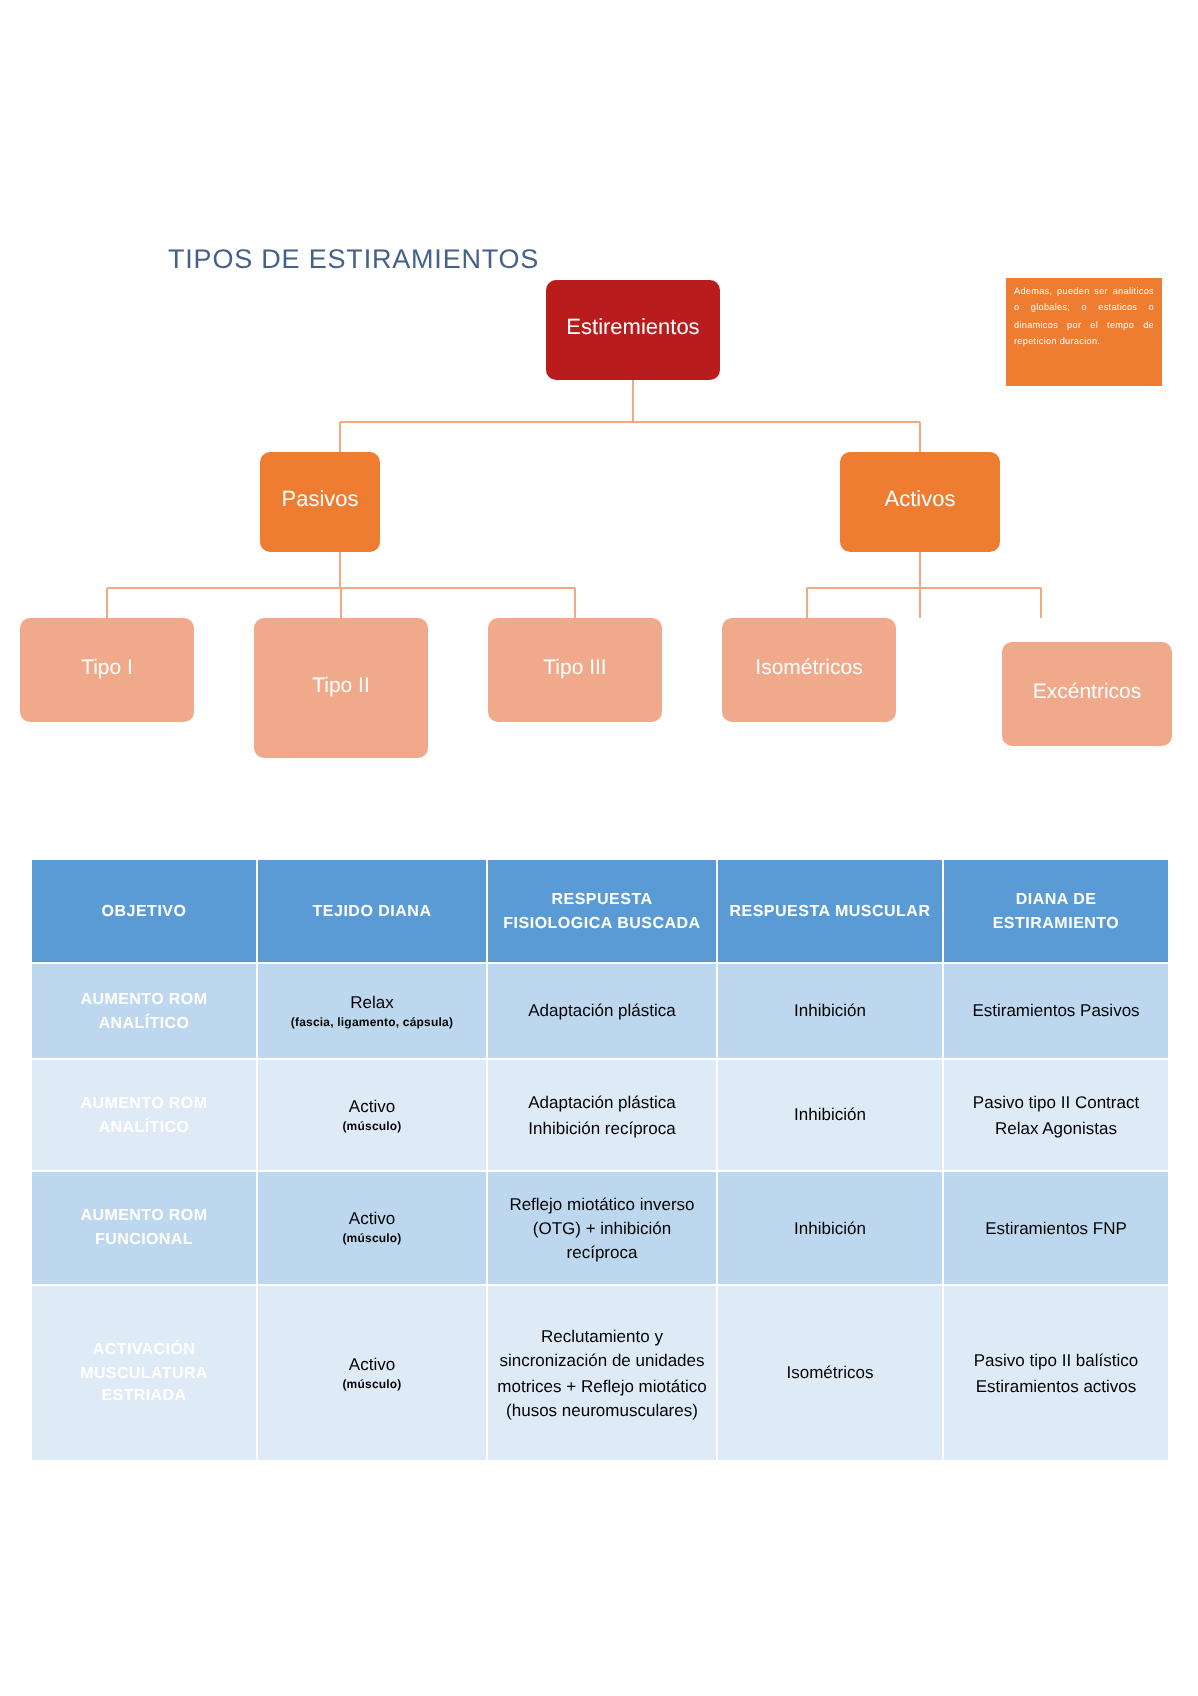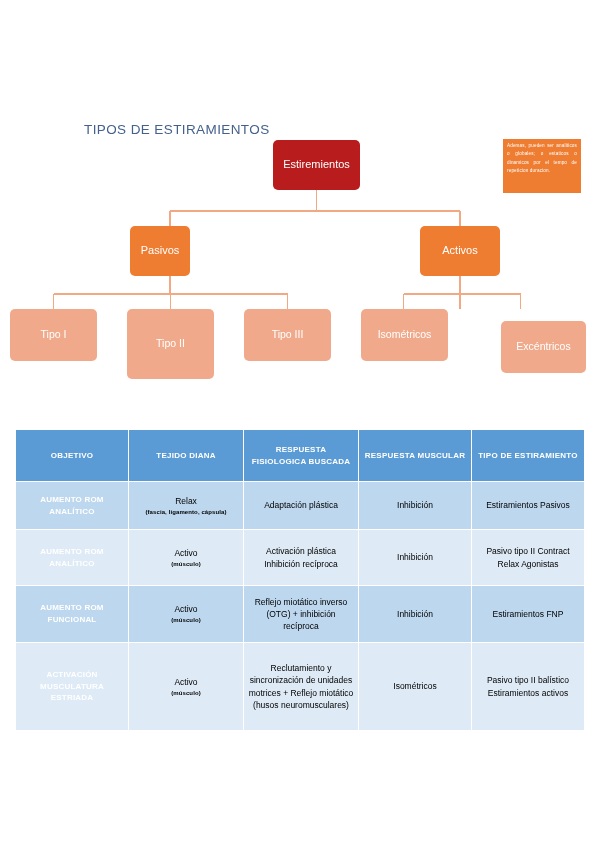--- a/index.html
+++ b/index.html
@@ -210,41 +210,41 @@
       <col class="col-3">
       <col class="col-4">
       <col class="col-5">
   </colgroup>
   <thead>
     <tr>
       <th>OBJETIVO</th>
       <th>TEJIDO DIANA</th>
       <th>RESPUESTA FISIOLOGICA BUSCADA</th>
       <th>RESPUESTA MUSCULAR</th>
-      <th>TIPO DE ESTIRAMIENTO</th>
+      <th>DIANA DE ESTIRAMIENTO</th>
     </tr>
   </thead>
   <tbody>
     <tr class="band-a row-h1">
       <td class="objective-cell">AUMENTO ROM ANALÍTICO</td>
       <td>
         <span>Relax</span>
         <span class="sub-note">(fascia, ligamento, cápsula)</span>
       </td>
       <td>Adaptación plástica</td>
       <td>Inhibición</td>
       <td>Estiramientos Pasivos</td>
     </tr>
     <tr class="band-b row-h2">
       <td class="objective-cell">AUMENTO ROM ANALÍTICO</td>
       <td>
         <span>Activo</span>
         <span class="sub-note">(músculo)</span>
       </td>
-      <td>Activación plástica Inhibición recíproca</td>
+      <td>Adaptación plástica Inhibición recíproca</td>
       <td>Inhibición</td>
       <td>Pasivo tipo II Contract Relax Agonistas</td>
     </tr>
     <tr class="band-a row-h3">
       <td class="objective-cell">AUMENTO ROM FUNCIONAL</td>
       <td>
         <span>Activo</span>
         <span class="sub-note">(músculo)</span>
       </td>
       <td>Reflejo miotático inverso (OTG) + inhibición recíproca</td>

